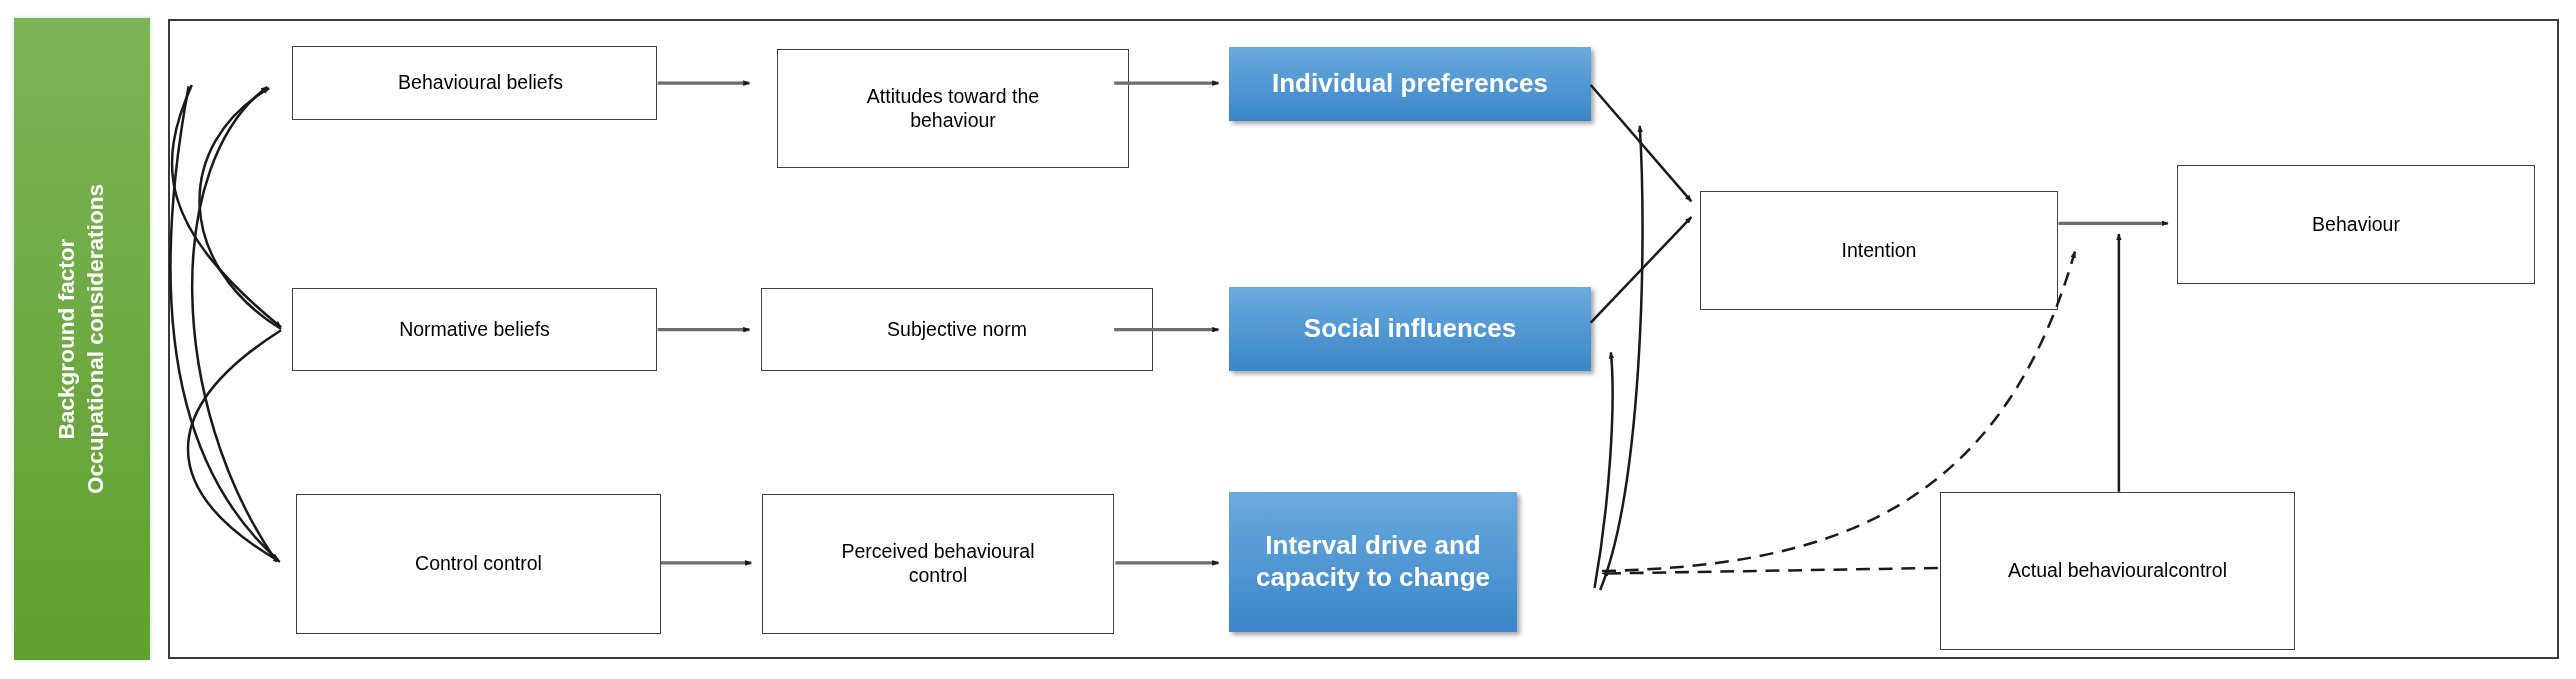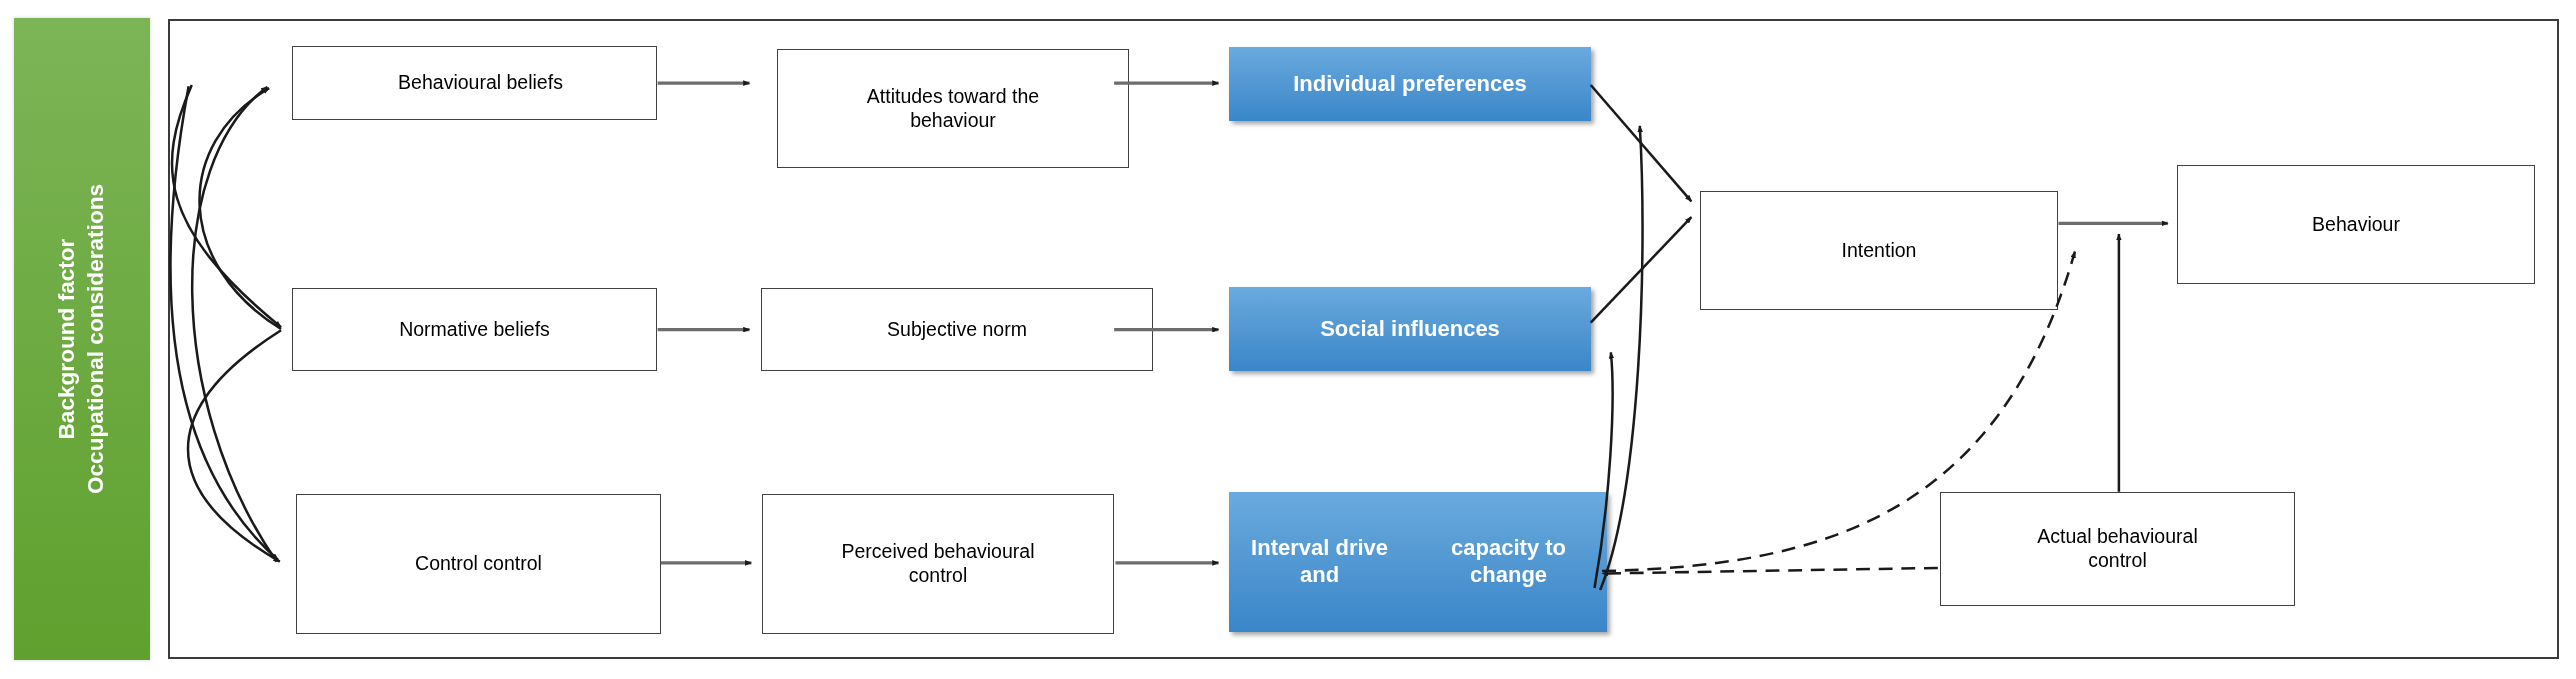--- a/index.html
+++ b/index.html
@@ -33,21 +33,21 @@
     position:absolute;box-sizing:border-box;
     display:flex;align-items:center;justify-content:center;
     text-align:center;line-height:1.22;
   }
   .node-plain{
     border:1.9px solid #404040;background:#ffffff;
     color:#000000;font-size:19.5px;font-weight:normal;
   }
   .node-blue{
     background:linear-gradient(to bottom,#6aaade,#3a86c8);
-    color:#ffffff;font-size:22px;font-weight:bold;
+    color:#ffffff;font-size:26px;font-weight:bold;
     box-shadow:3.1px 3.1px 4.4px rgba(0,0,0,.35);
   }
   .node em{font-style:normal;display:block;}
 
   
   #connectors{position:absolute;left:0;top:0;width:2576px;height:680px;
               pointer-events:none;}
 </style>
 </head>
 <body>
@@ -82,32 +82,32 @@
   <em>Perceived behavioural</em>
   <em>control</em>
 </div>
 
 <div class="node node-blue" style="left:1229px;top:47px;width:362px;height:74px;">
   <span>Individual preferences</span>
 </div>
 <div class="node node-blue" style="left:1229px;top:287px;width:362px;height:84px;">
   <span>Social influences</span>
 </div>
-<div class="node node-blue" style="left:1229px;top:492px;width:378px;height:140px;">
+<div class="node node-blue" style="left:1229px;top:492px;width:288px;height:140px;flex-direction:column;">
   <em>Interval drive and</em>
   <em>capacity to change</em>
 </div>
 
 <div class="node node-plain" style="left:1700px;top:165px;width:358px;height:119px;margin-top:26px;">
   <span>Intention</span>
 </div>
 <div class="node node-plain" style="left:2177px;top:165px;width:358px;height:119px;">
   <span>Behaviour</span>
 </div>
-<div class="node node-plain" style="left:1940px;top:492px;width:355px;height:114px;flex-direction:column;">
+<div class="node node-plain" style="left:1940px;top:492px;width:355px;height:158px;flex-direction:row;">
   <em>Actual behavioural</em>
   <em>control</em>
 </div>
 
 <svg id="connectors" viewBox="0 0 4097 1081">
   <defs>
     <marker id="ah" markerWidth="10" markerHeight="8" refX="9" refY="4" orient="auto" markerUnits="strokeWidth">
       <path d="M0,0 L10,4 L0,8 Z" fill="#1a1a1a"></path>
     </marker>
     <marker id="ahs" markerWidth="11" markerHeight="9" refX="10" refY="4.5" orient="auto" markerUnits="userSpaceOnUse">

